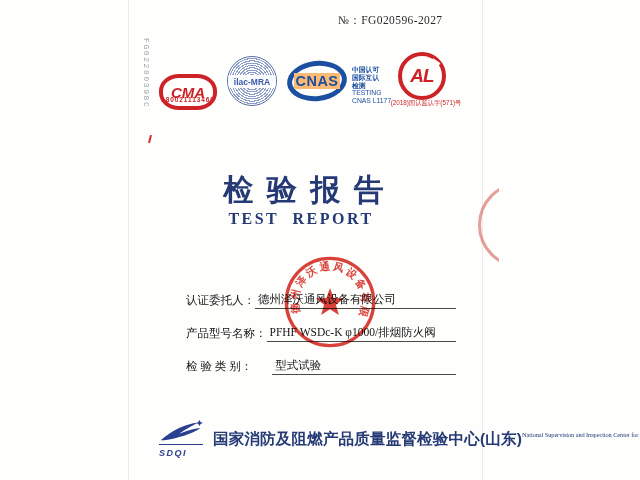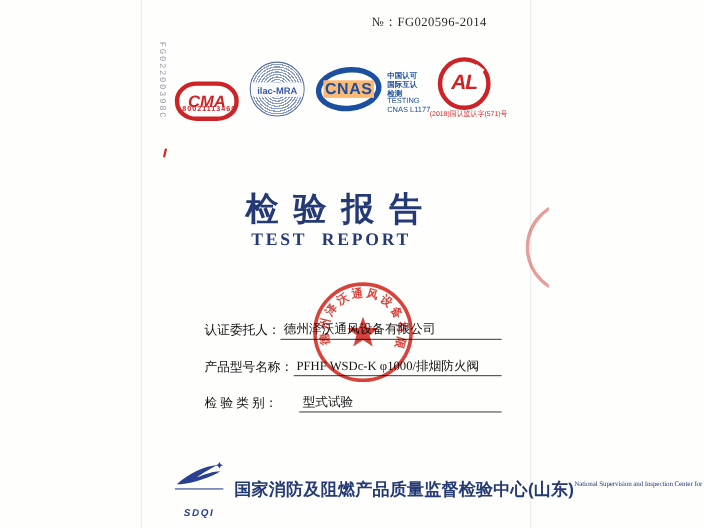--- a/index.html
+++ b/index.html
@@ -60,36 +60,36 @@
   
   .stamp{left:283px;top:255px;width:94px;height:94px;opacity:.88;mix-blend-mode:multiply;}
   .ghost-wrap{left:477px;top:180px;width:22px;height:90px;overflow:hidden;}
   .ghost-circle{position:absolute;left:1px;top:2px;width:86px;height:86px;border:3px solid rgba(206,60,55,.5);
                 border-radius:50%;box-sizing:border-box;}
 
   
   .footer{left:156px;top:420px;width:340px;display:flex;align-items:center;gap:7px;}
   .sdqi{display:flex;flex-direction:column;align-items:center;width:50px;flex:none;}
   .sdqi-text{font-family:"Liberation Sans",sans-serif;font-weight:900;font-style:italic;font-size:9px;
-             color:#2a3f8f;border-top:1.5px solid #2a3f8f;padding-top:16px;letter-spacing:1.5px;width:44px;text-align:center;}
+             color:#2a3f8f;border-top:1.5px solid #2a3f8f;padding-top:3px;letter-spacing:1.5px;width:44px;text-align:left;}
   .footer-text{display:flex;flex-direction:row;}
   .org-zh{font-family:"Liberation Sans",sans-serif;font-weight:bold;font-size:15.5px;color:#253a75;
           letter-spacing:.2px;white-space:nowrap;}
   .org-en{font-size:6.4px;color:#26407c;margin-top:2px;white-space:nowrap;letter-spacing:-.1px;}
 </style>
 </head>
 <body>
 
 <div id="screen">
 
   <div class="page-edge" style="left:128px;"></div>
   <div class="page-edge" style="left:482px;"></div>
 
   <div class="abs report-no">
-    <span>№：</span><span>FG020596-2014</span>
+    <span>№：</span><span>FG020596-2027</span>
   </div>
 
   <div class="abs side-code">FG02200398C</div>
   <div class="abs side-tick"></div>
 
   <div class="abs cma">
     <span class="cma-letters">CMA</span>
   </div>
   <div class="abs cma-number">180021113460</div>
 

